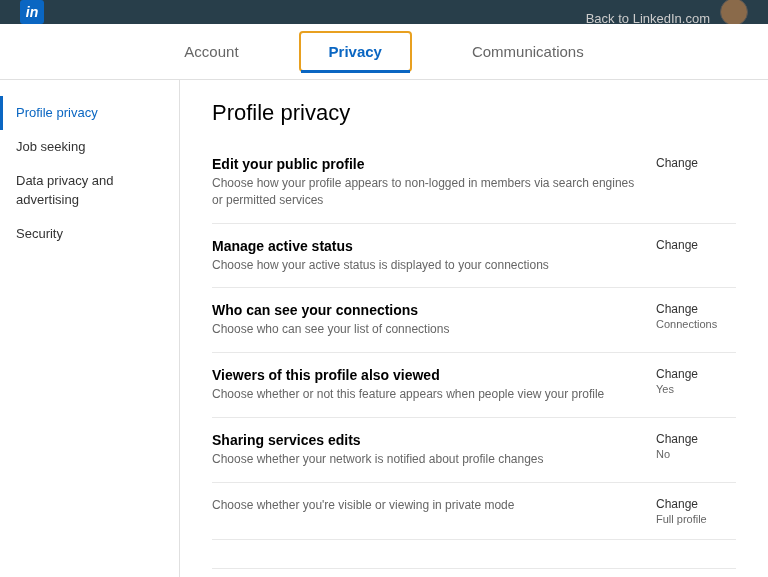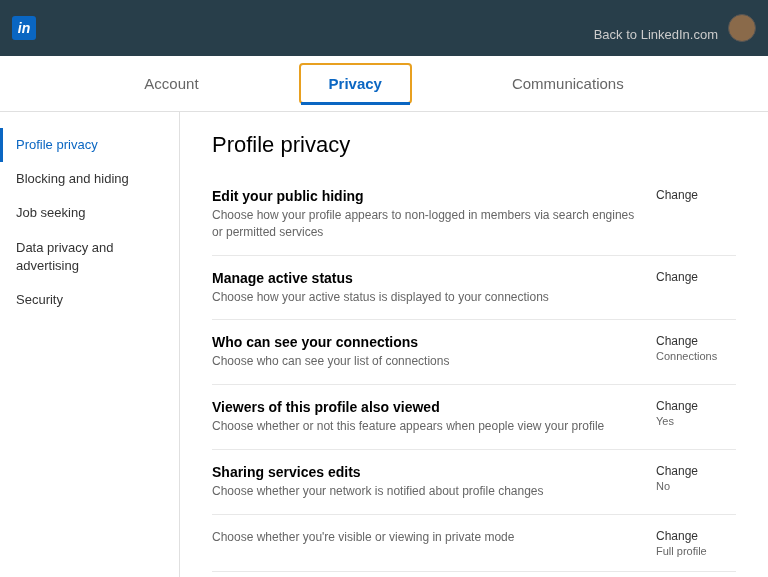--- a/index.html
+++ b/index.html
@@ -1,25 +1,25 @@
 <!DOCTYPE html>
 <html><head>
   <meta charset="utf-8">
   <style>
     * { margin: 0; padding: 0; box-sizing: border-box; }
     body { font-family: -apple-system, BlinkMacSystemFont, 'Segoe UI', Arial, sans-serif; background: #f3f2f0; width: 768px; min-height: 577px; }
 
     
     .top-bar {
       background: #283e4a;
-      height: 56px;
+      height: 24px;
       display: flex;
       align-items: center;
       justify-content: space-between;
-      padding: 0 12px;
+      padding: 0 20px;
     }
     .linkedin-logo {
       width: 24px; height: 24px;
       background: #0a66c2;
       border-radius: 3px;
       display: flex; align-items: center; justify-content: center;
       color: white; font-weight: 900; font-size: 14px; font-style: italic;
     }
     .top-bar-right {
       display: flex; align-items: center; gap: 10px;
@@ -34,21 +34,20 @@
 
     
     .nav-tabs {
       background: #fff;
       display: flex;
       justify-content: center;
       align-items: center;
       height: 56px;
       border-bottom: 1px solid #e0e0e0;
       position: relative;
-      gap: 40px;
     }
     .nav-tab {
       padding: 16px 60px;
       font-size: 15px;
       color: #666;
       cursor: pointer;
       position: relative;
       text-decoration: none;
     }
     .nav-tab.active {
@@ -160,33 +159,32 @@
 <div class="nav-tabs">
   <span class="nav-tab">Account</span>
   <span class="nav-tab active">Privacy</span>
   <span class="nav-tab">Communications</span>
 </div>
 
 <div class="main-container">
 
   <nav class="sidebar">
     <div class="sidebar-item active">Profile privacy</div>
-    <div class="sidebar-item">Blocking and hiding</div>
     <div class="sidebar-item">Job seeking</div>
     <div class="sidebar-item">Data privacy and advertising</div>
     <div class="sidebar-item">Security</div>
   </nav>
 
   <main class="content">
     <h1 class="section-title">Profile privacy</h1>
 
     <div id="settings-container">
         <div class="setting-row">
           <div class="setting-info">
-            <div class="setting-name">Edit your public hiding</div>
+            <div class="setting-name">Edit your public profile</div>
             <div class="setting-desc">Choose how your profile appears to non-logged in members via search engines or permitted services</div>
           </div>
           <div class="setting-action">
             <span class="change-link">Change</span>
           </div>
         </div>
         <div class="setting-row">
           <div class="setting-info">
             <div class="setting-name">Manage active status</div>
             <div class="setting-desc">Choose how your active status is displayed to your connections</div>

